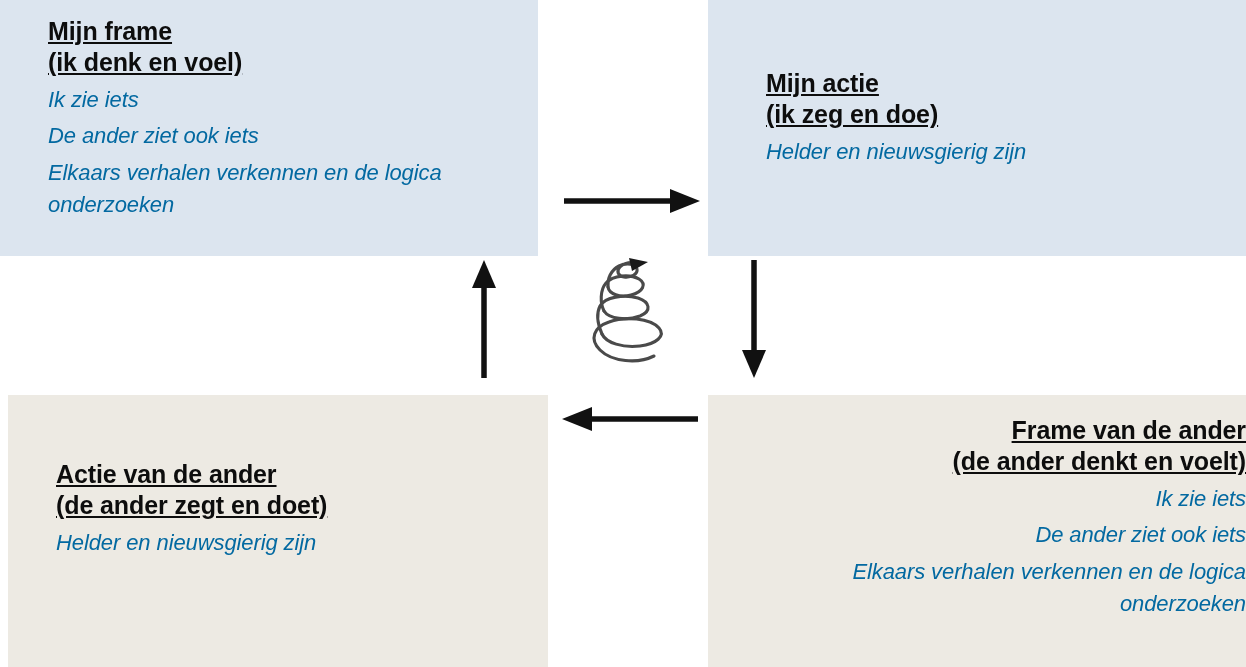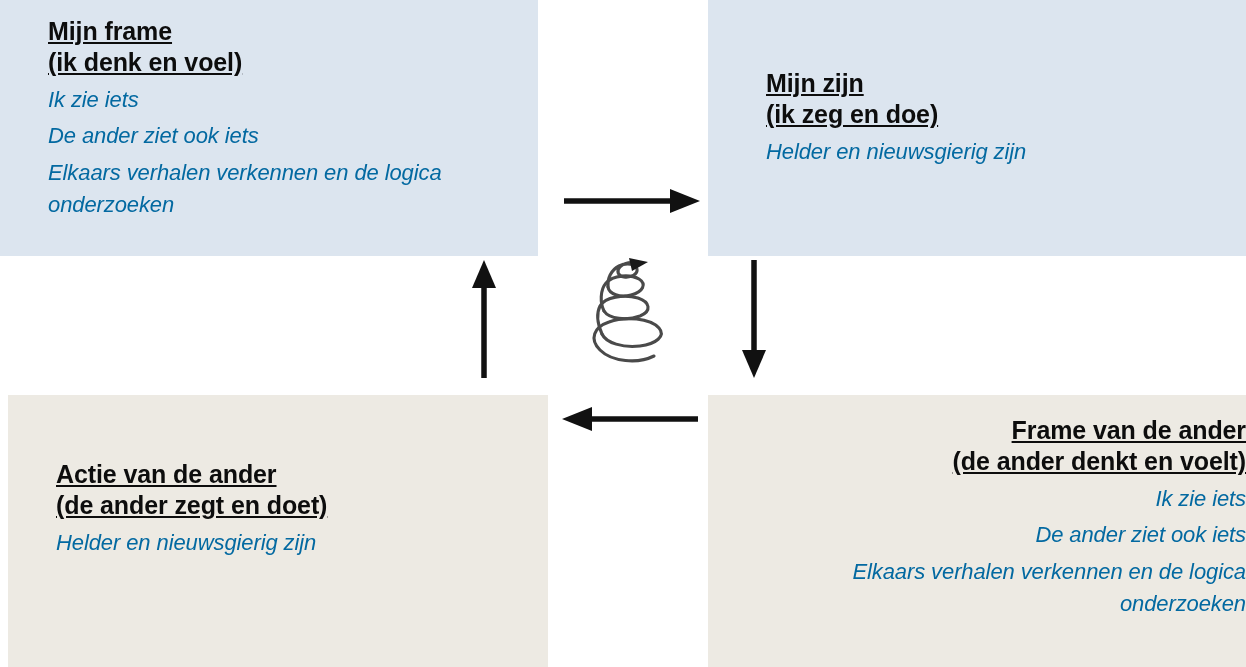--- a/index.html
+++ b/index.html
@@ -111,21 +111,21 @@
       <ul class="bullets">
         <li>Ik zie iets</li>
         <li>De ander ziet ook iets</li>
         <li>Elkaars verhalen verkennen en de logica onderzoeken</li>
       </ul>
     </div>
   </div>
 
   <div class="box box-tr">
     <div class="box-inner">
-      <div class="title">Mijn zijn
+      <div class="title">Mijn actie
 (ik zeg en doe)</div>
       <ul class="bullets">
         <li>Helder en nieuwsgierig zijn</li>
       </ul>
     </div>
   </div>
 
   <div class="box box-bl">
     <div class="box-inner">
       <div class="title">Actie van de ander

